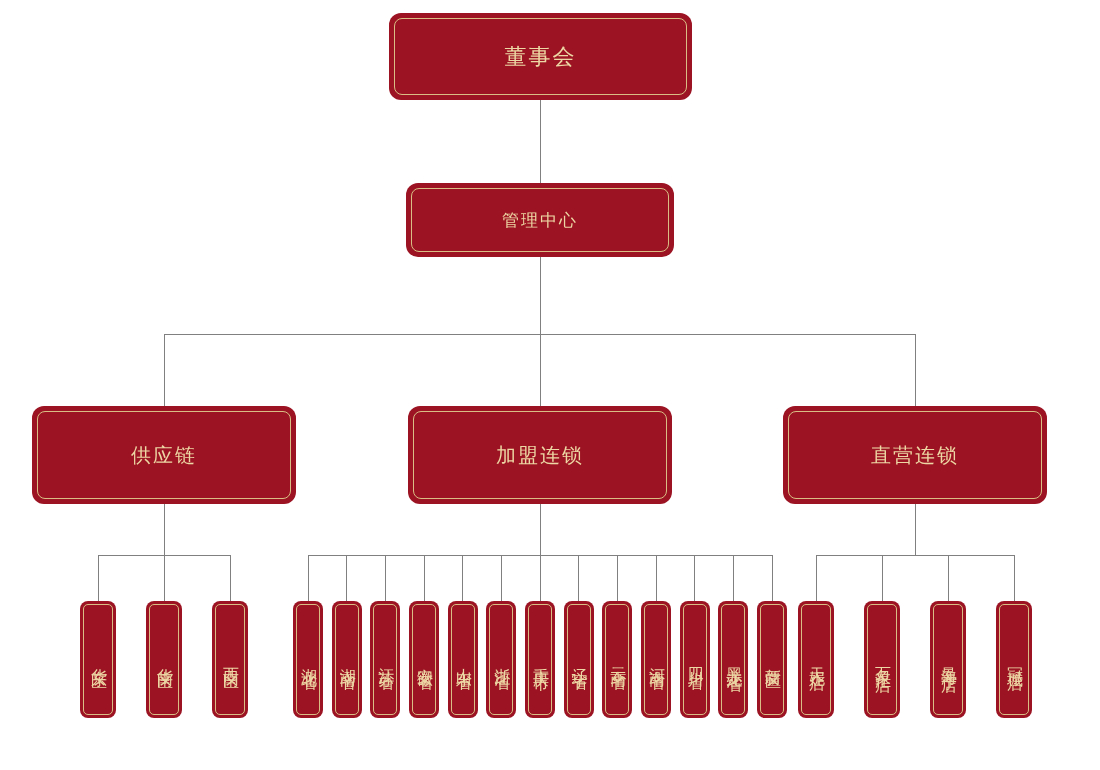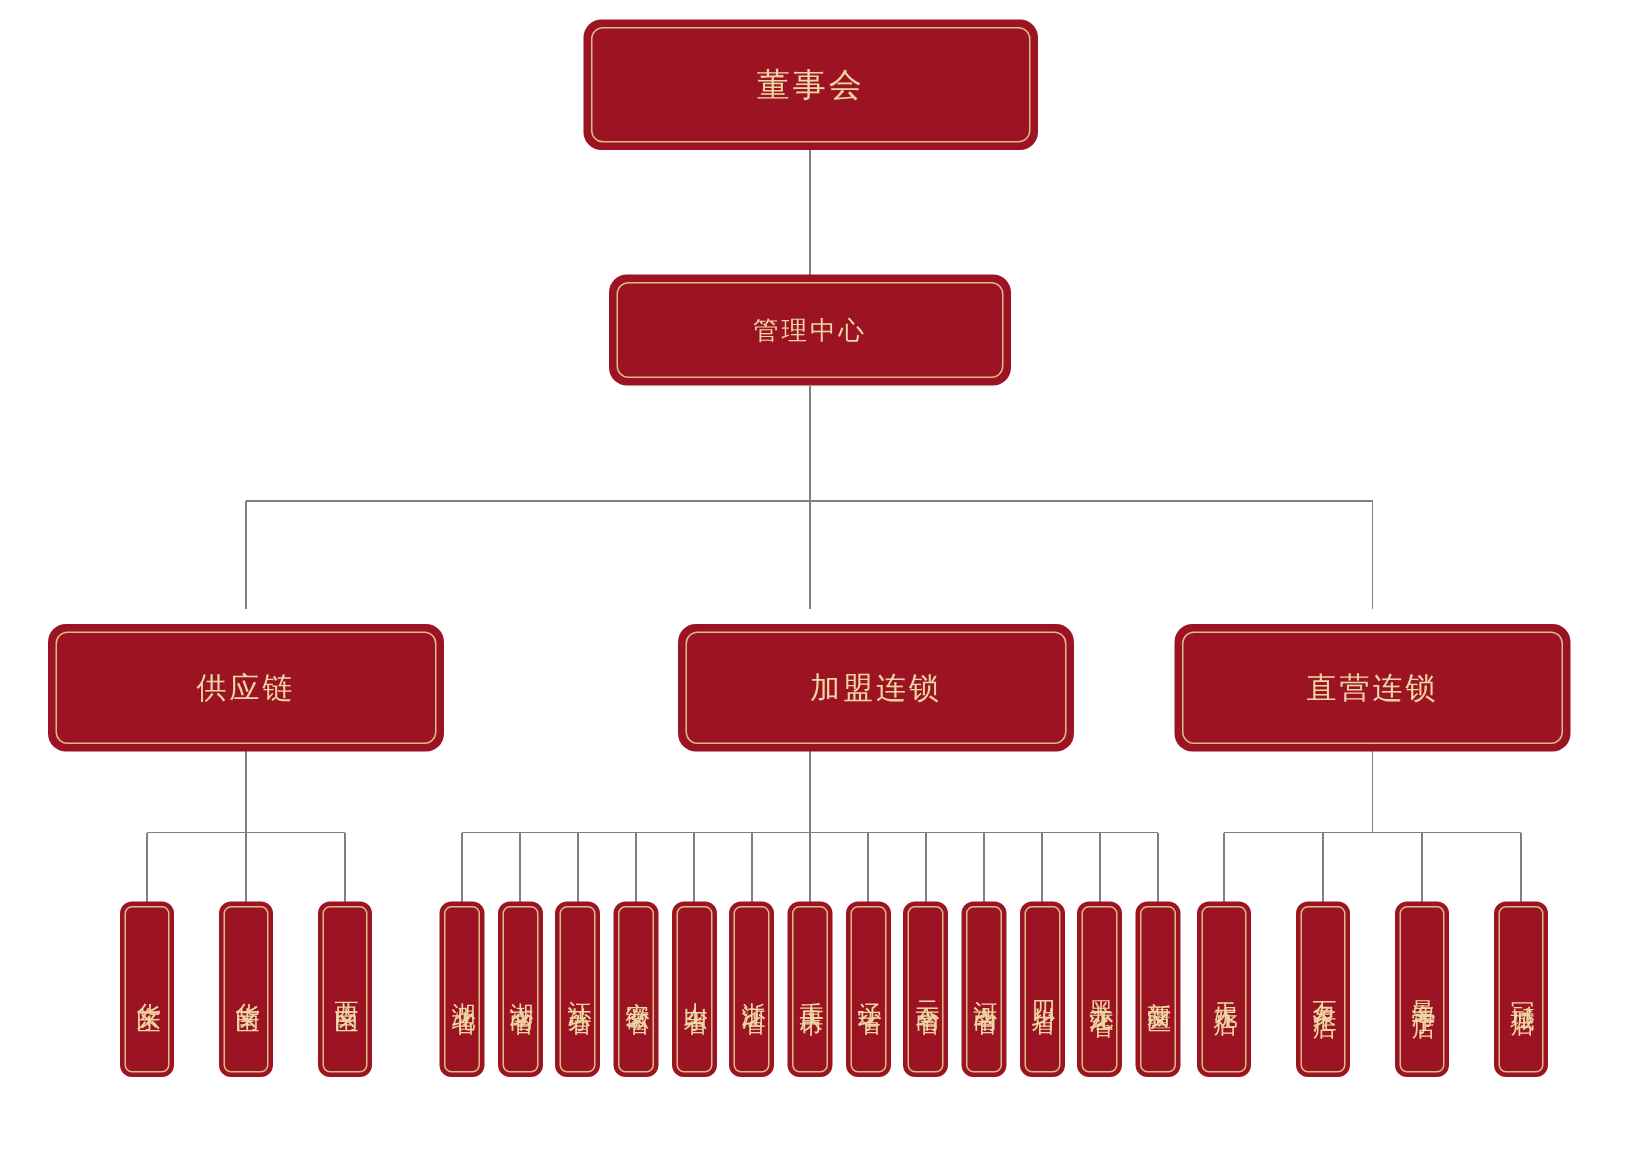--- a/index.html
+++ b/index.html
@@ -27,22 +27,22 @@
   .node::before{
     content:"";
     position:absolute;inset:5px;
     border:1.5px solid var(--gold-line);
     border-radius:8px;
     pointer-events:none;
   }
   .node .label{letter-spacing:2px;}
   .lvl1{left:389px;top:13px;width:303px;height:87px;font-size:22px;}
   .lvl2{left:406px;top:183px;width:268px;height:74px;font-size:17px;}
-  .lvl3{top:416px;width:264px;height:85px;font-size:20px;}
-  .b0{left:32px;} .b1{left:408px;margin-left:44px;} .b2{left:783px;}
+  .lvl3{top:406px;width:264px;height:98px;font-size:20px;}
+  .b0{left:32px;} .b1{left:408px;} .b2{left:783px;}
   .leaf-group{
     position:absolute;top:601px;height:117px;
     display:flex;justify-content:space-between;
   }
   .g0{left:80px;width:168px;}
   .g1{left:293px;width:494px;}
   .g2{left:798px;width:234px;}
   .leaf{
     position:relative;
     border-radius:8px;

